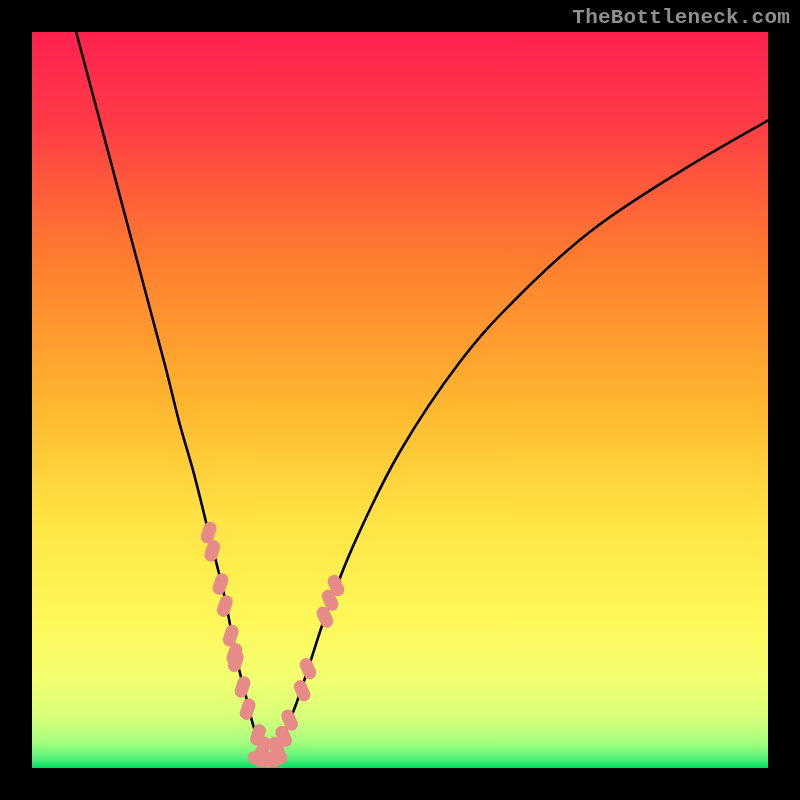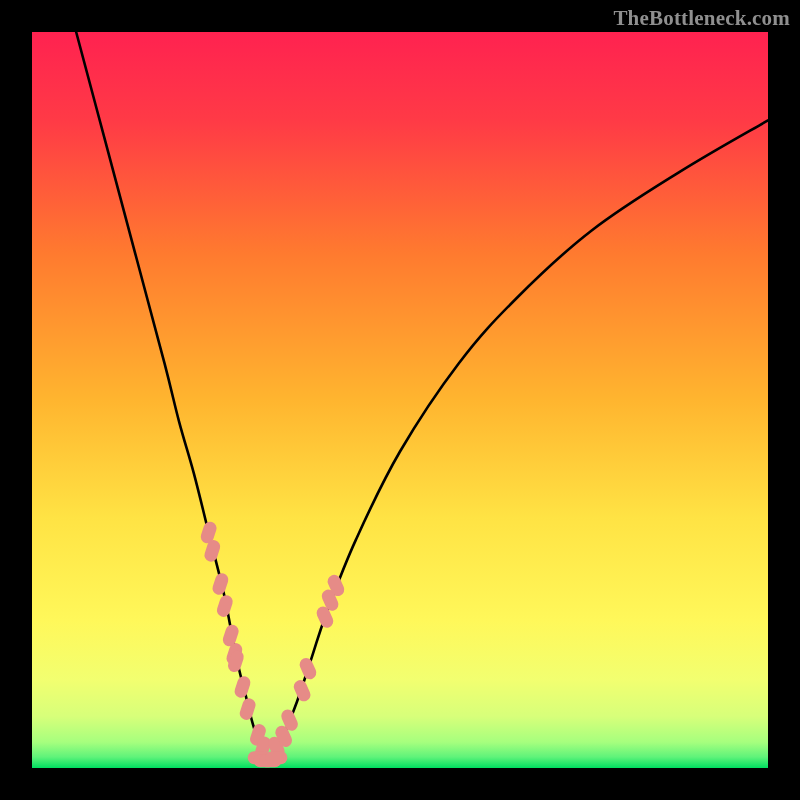--- a/index.html
+++ b/index.html
@@ -37,21 +37,21 @@
     left: 0;
     top: 0;
     width: 100%;
     height: 100%;
     overflow: visible;
   }
   .watermark {
     position: absolute;
     top: 6px;
     right: 10px;
-    font-family: Liberation Serif, serif;
+    font-family: Liberation Mono, monospace;
     font-size: 21px;
     font-weight: 600;
     color: #8f8f8f;
     letter-spacing: 0.2px;
     pointer-events: none;
   }
 </style>
 </head>
 <body>
 

